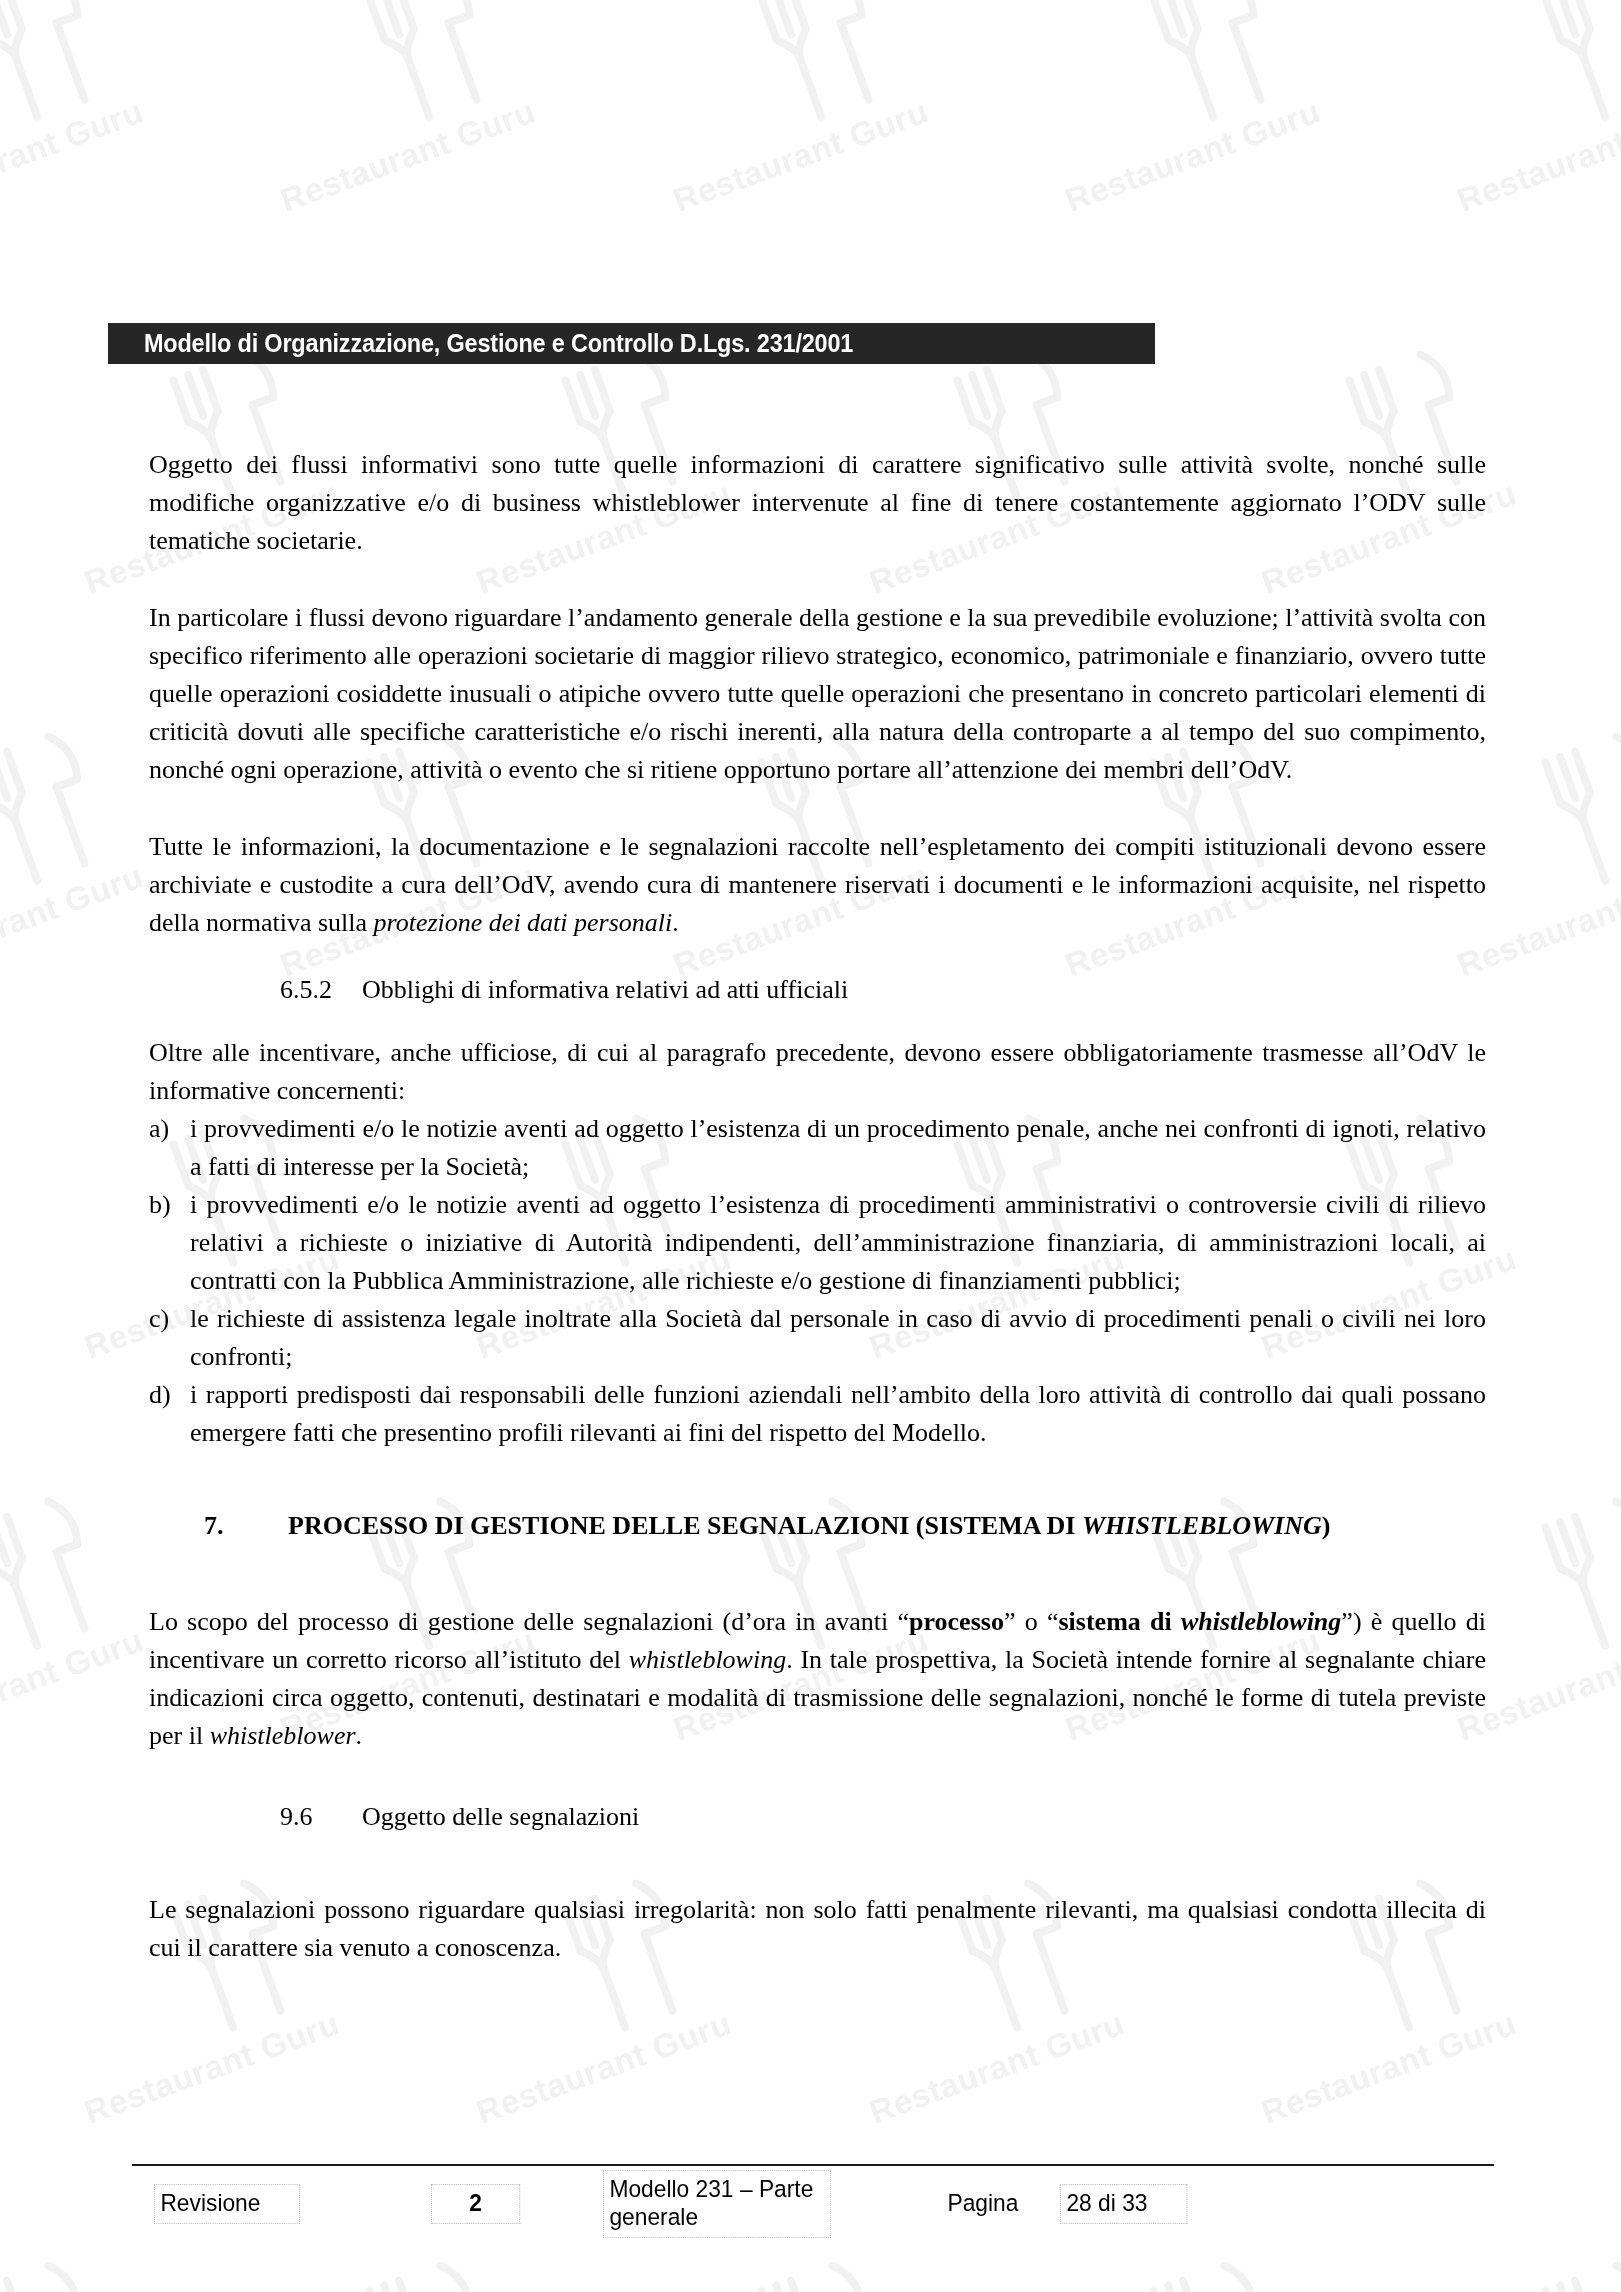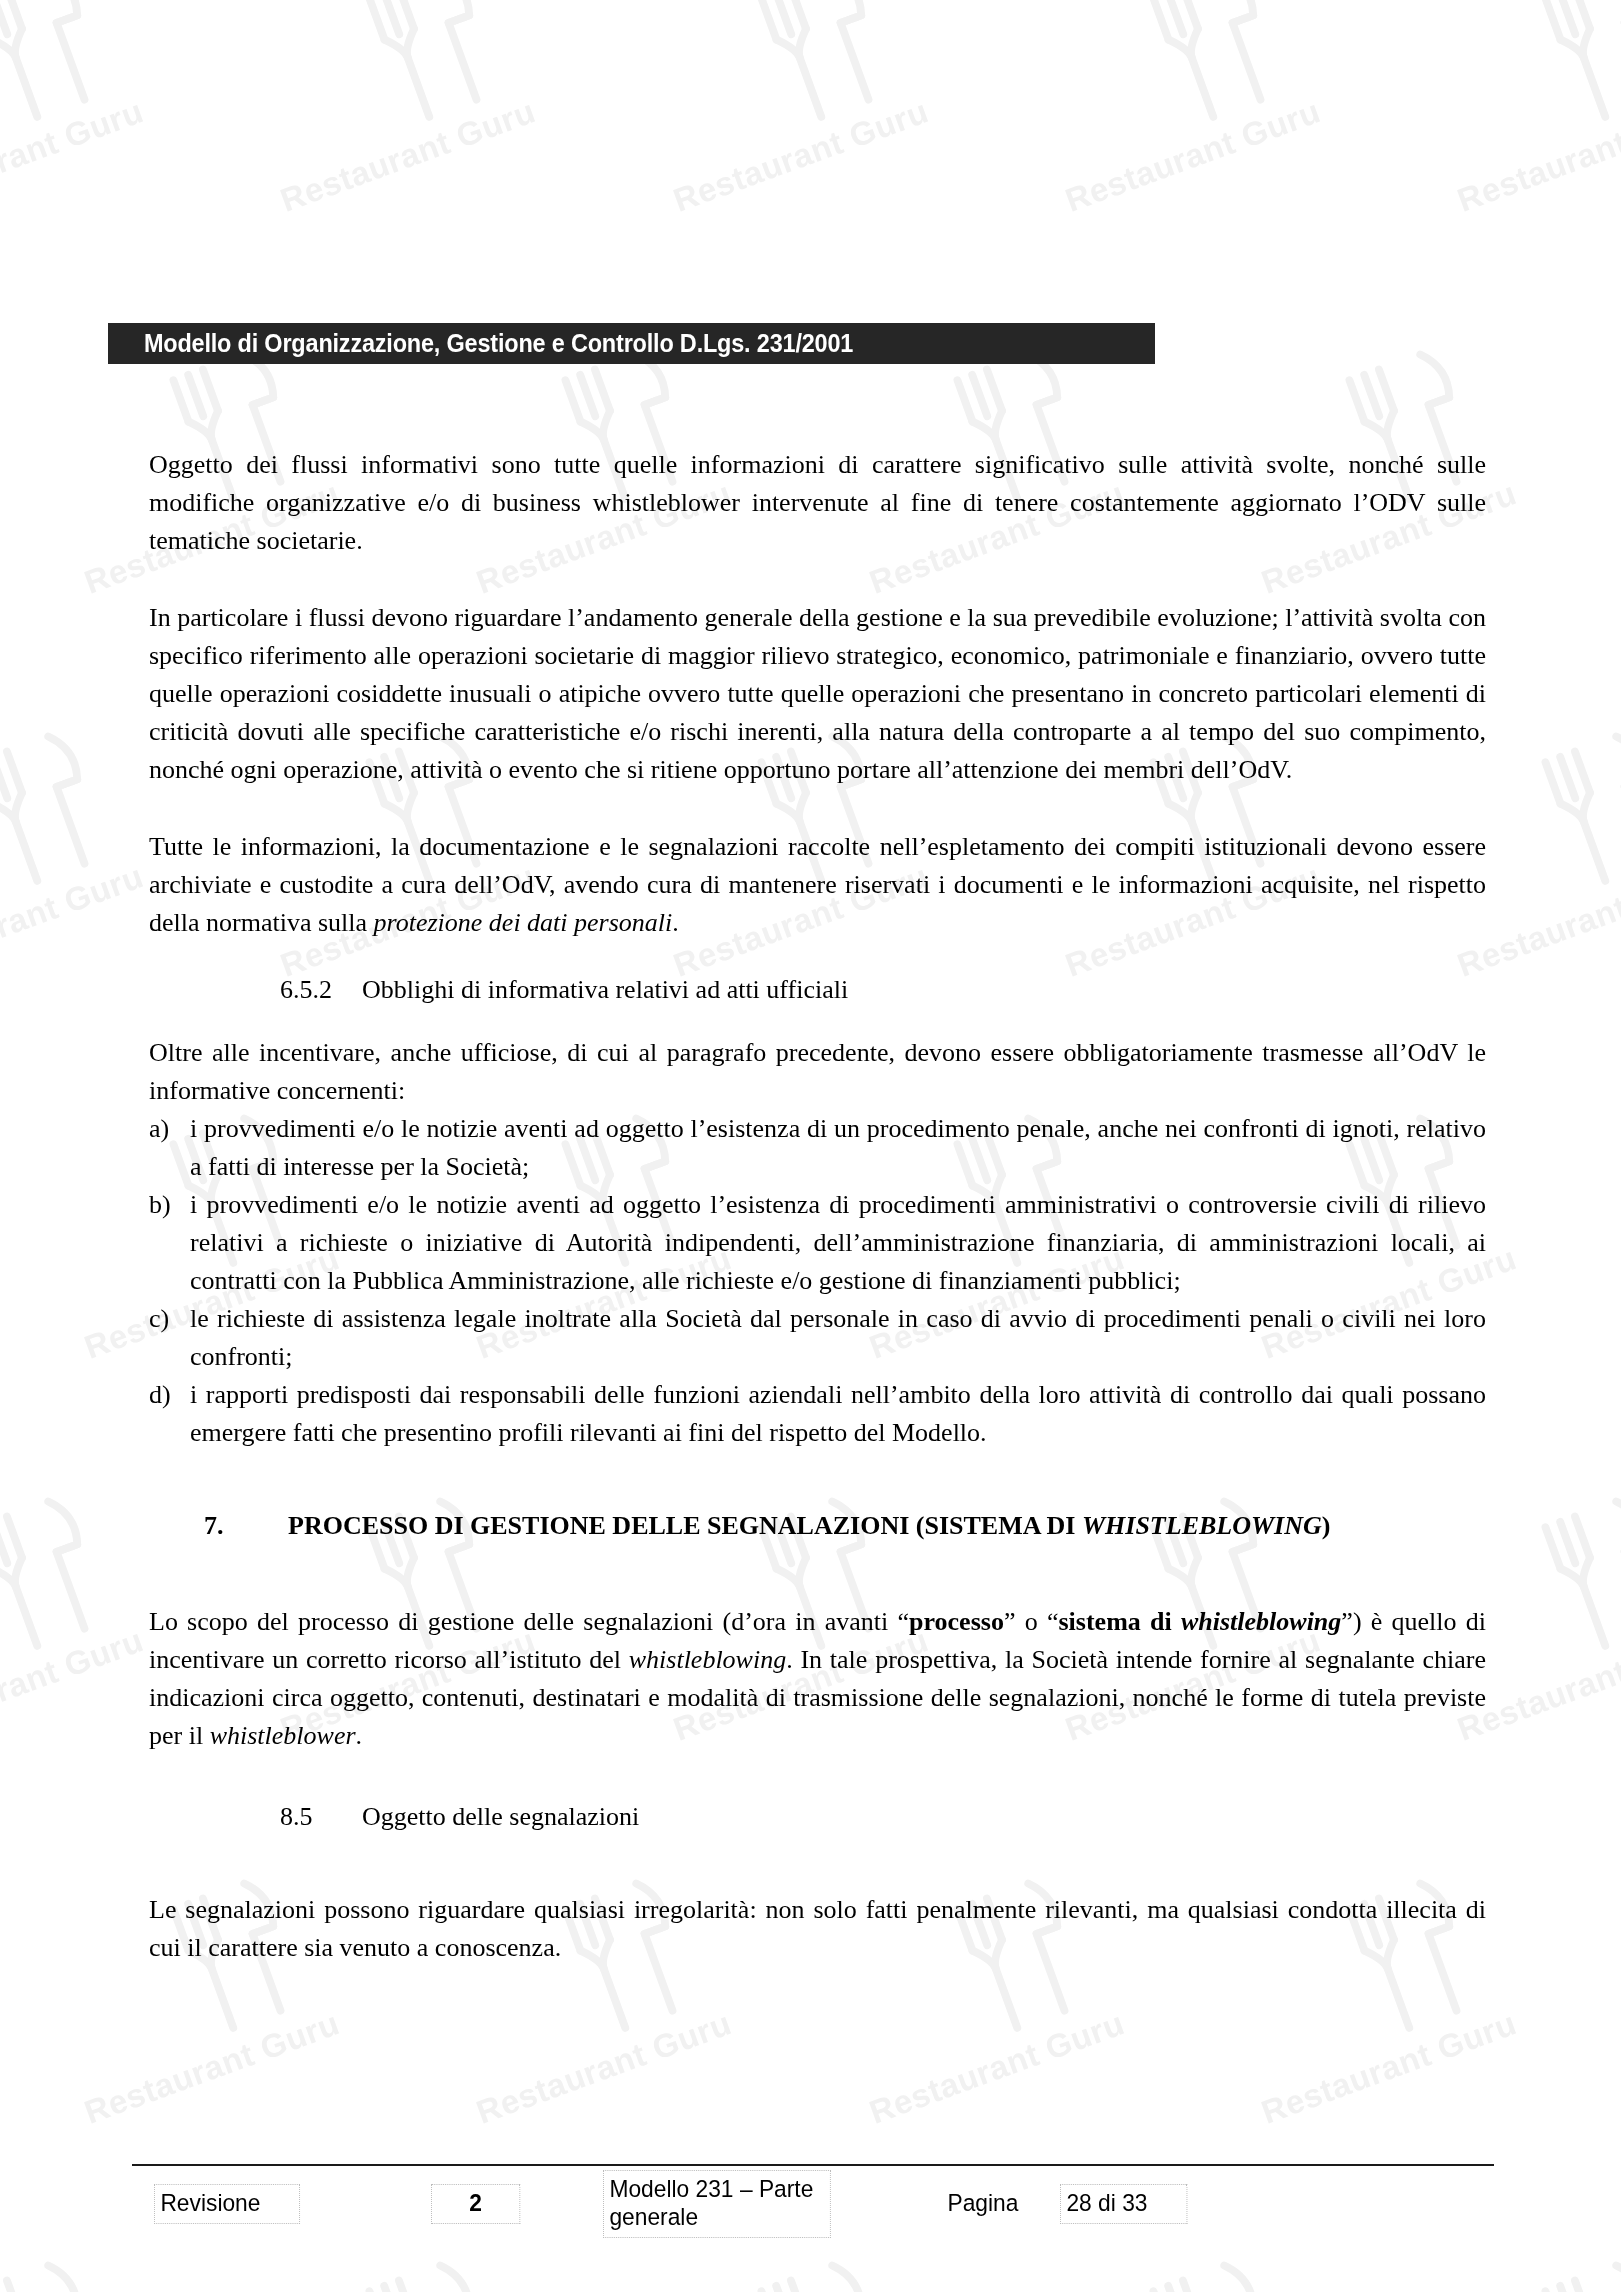--- a/index.html
+++ b/index.html
@@ -586,21 +586,21 @@
 
     <div class="sec-head">
       <span class="numpad">7.</span><span>PROCESSO DI GESTIONE DELLE SEGNALAZIONI (SISTEMA DI </span><i>WHISTLEBLOWING</i><span>)</span>
     </div>
 
     <div class="gap-l"></div>
 
     <p class="para"><span>Lo scopo del processo di gestione delle segnalazioni (d’ora in avanti “</span><strong class="bd">processo</strong><span>” o “</span><strong class="bd">sistema di </strong><strong class="bdit">whistleblowing</strong><span>”) è quello di incentivare un corretto ricorso all’istituto del </span><em class="it">whistleblowing</em><span>. In tale prospettiva, la Società intende fornire al segnalante chiare indicazioni circa oggetto, contenuti, destinatari e modalità di trasmissione delle segnalazioni, nonché le forme di tutela previste per il </span><em class="it">whistleblower</em><span>.</span></p>
 
     <div class="sub-head2">
-      <span class="num">8.5</span><span>Oggetto delle segnalazioni</span>
+      <span class="num">9.6</span><span>Oggetto delle segnalazioni</span>
     </div>
 
     <div class="gap-l"></div>
 
     <p class="para">Le segnalazioni possono riguardare qualsiasi irregolarità: non solo fatti penalmente rilevanti, ma qualsiasi condotta illecita di cui il carattere sia venuto a conoscenza.</p>
 
   </div>
 
   <div class="footer">
     <div class="footer-rule"></div>

